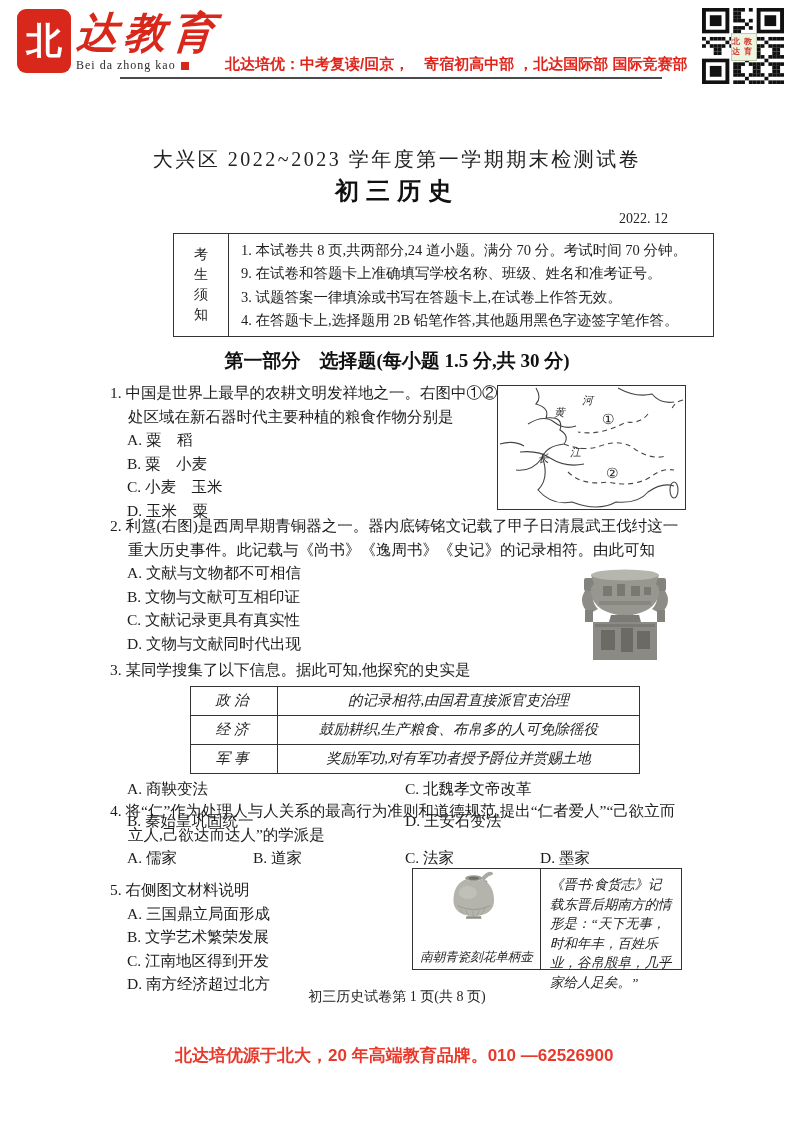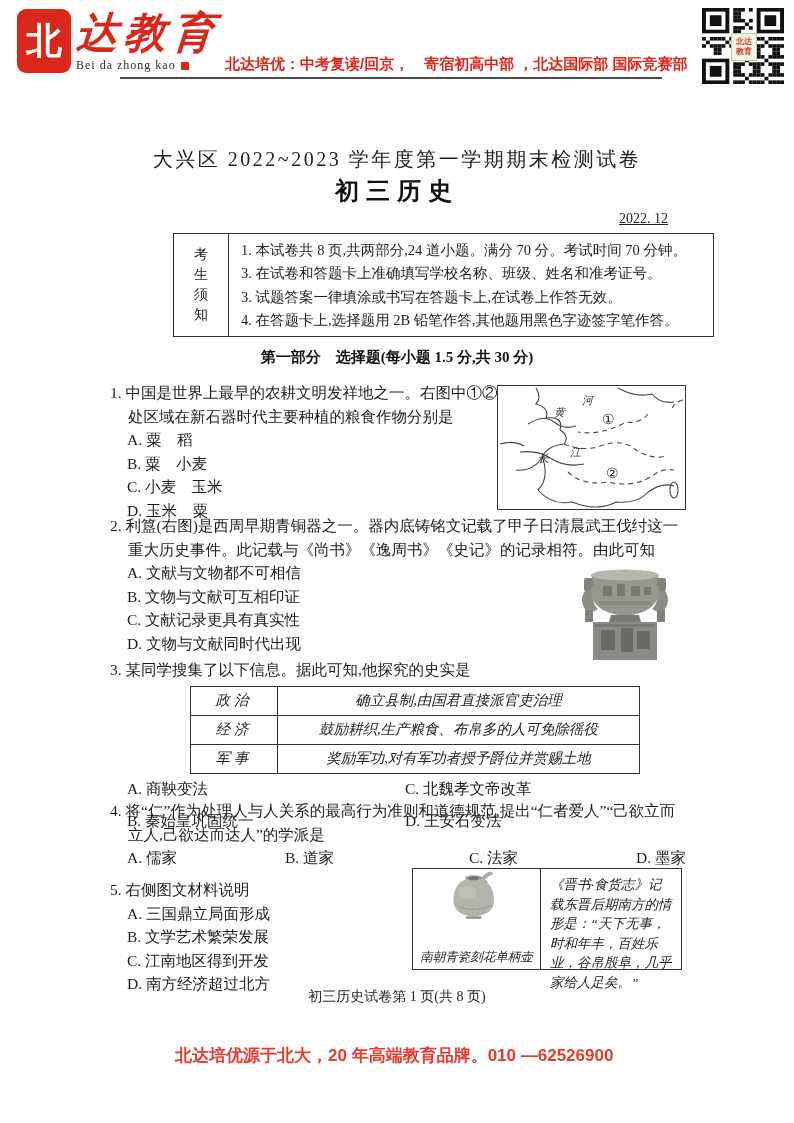--- a/index.html
+++ b/index.html
@@ -15,52 +15,52 @@
   .logo-cn{color:#d8271b;font-size:42px;font-weight:bold;font-style:italic;line-height:46px;letter-spacing:6px;
            font-family:"Liberation Serif",serif;transform:skewX(-4deg);}
   .logo-en{font-size:12px;color:#2b2b2b;letter-spacing:1px;margin-top:2px;display:flex;align-items:center;gap:5px;}
   .logo-en .sq{width:8px;height:8px;background:#d8271b;display:inline-block;}
   .tagline{position:absolute;left:225px;top:55px;width:445px;color:#e1251b;font-weight:bold;font-size:15px;
            font-family:"Liberation Sans","DejaVu Sans",sans-serif;white-space:nowrap;}
   .header-rule{position:absolute;left:120px;top:77px;width:542px;height:2px;background:#4a4a4a;}
   .qr{position:absolute;left:702px;top:8px;width:82px;height:76px;}
   .qr svg{width:100%;height:100%;}
   .qr-sticker{position:absolute;left:29px;top:25px;width:24px;height:26px;background:#eef3e2;border:1px solid #b9ccac;
-              display:flex;flex-direction:column;align-items:center;justify-content:center;line-height:10px;}
+              display:flex;flex-direction:row;align-items:center;justify-content:center;line-height:10px;}
   .qr-sticker span{color:#d04030;font-size:8px;font-weight:bold;}
 
   
   .title1{position:absolute;left:0;top:146px;width:794px;text-align:center;font-size:20px;letter-spacing:2.5px;color:#222;}
   .title2{position:absolute;left:0;top:175px;width:794px;text-align:center;font-size:24px;font-weight:bold;letter-spacing:7px;color:#111;}
-  .exam-date{position:absolute;left:0;top:211px;width:668px;text-align:right;font-size:14px;color:#222;text-decoration:underline;}
+  .exam-date{position:absolute;left:0;top:211px;width:668px;text-align:right;font-size:14px;color:#222;}
 
   
   .notice{position:absolute;left:133px;top:233px;width:539px;height:102px;border:1.5px solid #333;display:flex;margin-left:40px;}
   .notice-side{width:54px;border-right:1px solid #333;display:flex;align-items:center;justify-content:center;}
   .notice-side div{width:16px;font-size:14px;line-height:20px;word-break:break-all;text-align:center;color:#222;}
   .notice-items{flex:1;padding:5px 10px 4px 12px;display:flex;flex-direction:column;justify-content:space-around;}
   .notice-items div{font-size:14.5px;color:#1e1e1e;white-space:nowrap;}
 
   
-  .section-heading{position:absolute;left:0;top:348px;width:794px;text-align:center;font-size:15px;font-weight:bold;color:#111;}
+  .section-heading{position:absolute;left:0;top:348px;width:794px;text-align:center;font-size:19px;font-weight:bold;color:#111;}
 
   
   .q{position:absolute;left:110px;width:580px;font-size:15.5px;line-height:23.5px;color:#1c1c1c;}
   .stem{padding-left:18px;text-indent:-18px;}
   .opts-v div{padding-left:17px;}
   .q1{top:381px;}
   .q1 .stem{width:392px;}
   .q2{top:514px;}
   .q3{top:658px;}
   .q4{top:799px;}
   .q5{top:878px;}
   .q5 .stem,.q5 .opts-v{width:300px;}
 
   .opt-grid2{display:grid;grid-template-columns:278px 1fr;padding-left:17px;row-gap:9px;}
-  .opt-grid4{display:grid;grid-template-columns:126px 152px 135px 1fr;padding-left:17px;gap:32px;}
+  .opt-grid4{display:grid;grid-template-columns:126px 152px 135px 1fr;padding-left:17px;}
 
   
   .map-box{position:absolute;left:497px;top:385px;width:187px;height:123px;border:1.2px solid #333;background:#fff;}
   .map-box svg{width:100%;height:100%;}
 
   
   .vessel{position:absolute;left:565px;top:560px;width:120px;height:102px;}
   .vessel svg{width:100%;height:100%;}
 
   
@@ -259,21 +259,21 @@
   <div class="title1">大兴区 2022~2023 学年度第一学期期末检测试卷</div>
   <div class="title2">初三历史</div>
   <div class="exam-date">2022. 12</div>
 
   <div class="notice">
     <div class="notice-side">
       <div>考生须知</div>
     </div>
     <div class="notice-items">
       <div>1. 本试卷共 8 页,共两部分,24 道小题。满分 70 分。考试时间 70 分钟。</div>
-      <div>3. 在试卷和答题卡上准确填写学校名称、班级、姓名和准考证号。</div>
+      <div>9. 在试卷和答题卡上准确填写学校名称、班级、姓名和准考证号。</div>
       <div>3. 试题答案一律填涂或书写在答题卡上,在试卷上作答无效。</div>
       <div>4. 在答题卡上,选择题用 2B 铅笔作答,其他题用黑色字迹签字笔作答。</div>
     </div>
   </div>
 
   <div class="section-heading">第一部分　选择题(每小题 1.5 分,共 30 分)</div>
 
   <div class="q q1">
     <div class="stem">1. 中国是世界上最早的农耕文明发祥地之一。右图中①②两处区域在新石器时代主要种植的粮食作物分别是</div>
     <div class="opts-v">
@@ -351,21 +351,21 @@
       </g>
     </svg>
   </div>
 
   <div class="q q3">
     <div class="stem">3. 某同学搜集了以下信息。据此可知,他探究的史实是</div>
     <table class="info-table">
       <tbody>
           <tr>
         <td class="lbl">政治</td>
-        <td>确立县制,由国君直接派官吏治理</td>
+        <td>的记录相符,由国君直接派官吏治理</td>
       </tr>
       <tr>
         <td class="lbl">经济</td>
         <td>鼓励耕织,生产粮食、布帛多的人可免除徭役</td>
       </tr>
       <tr>
         <td class="lbl">军事</td>
         <td>奖励军功,对有军功者授予爵位并赏赐土地</td>
       </tr>
     </tbody>

